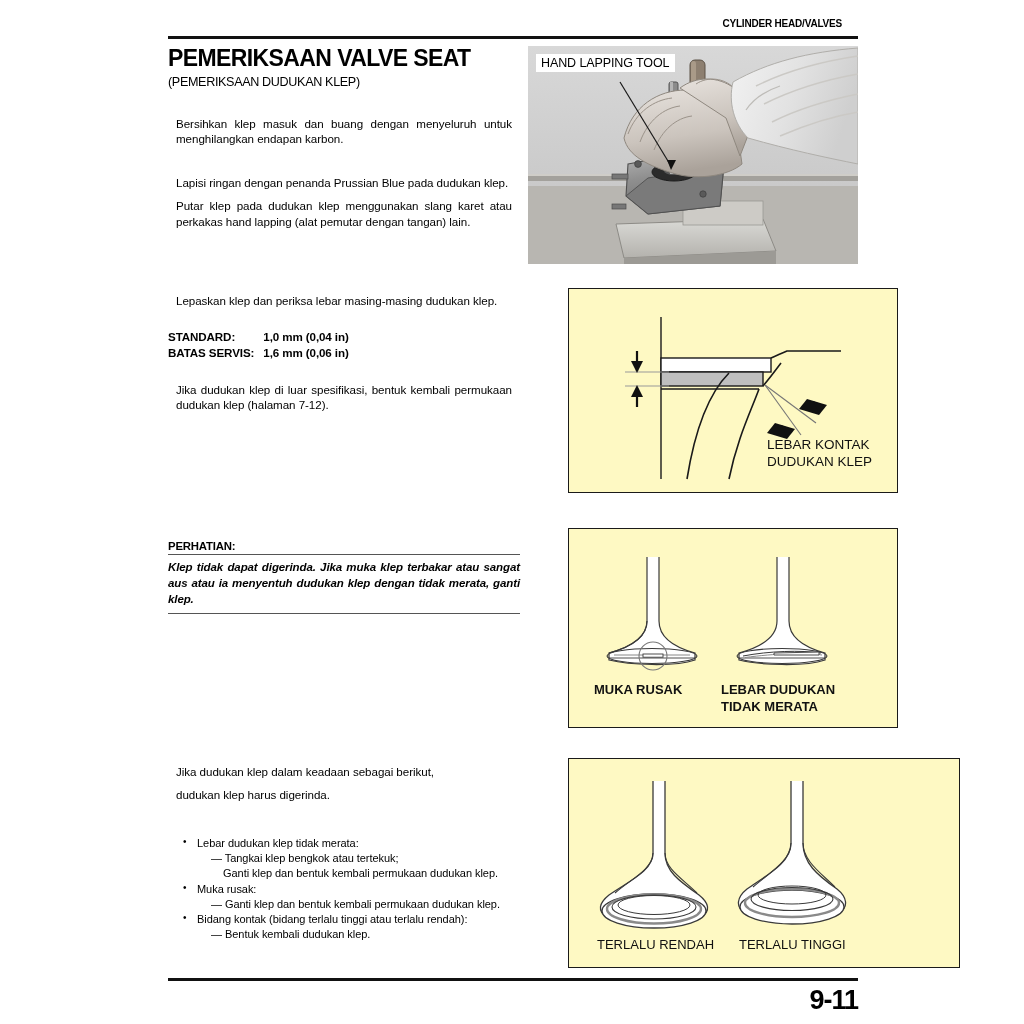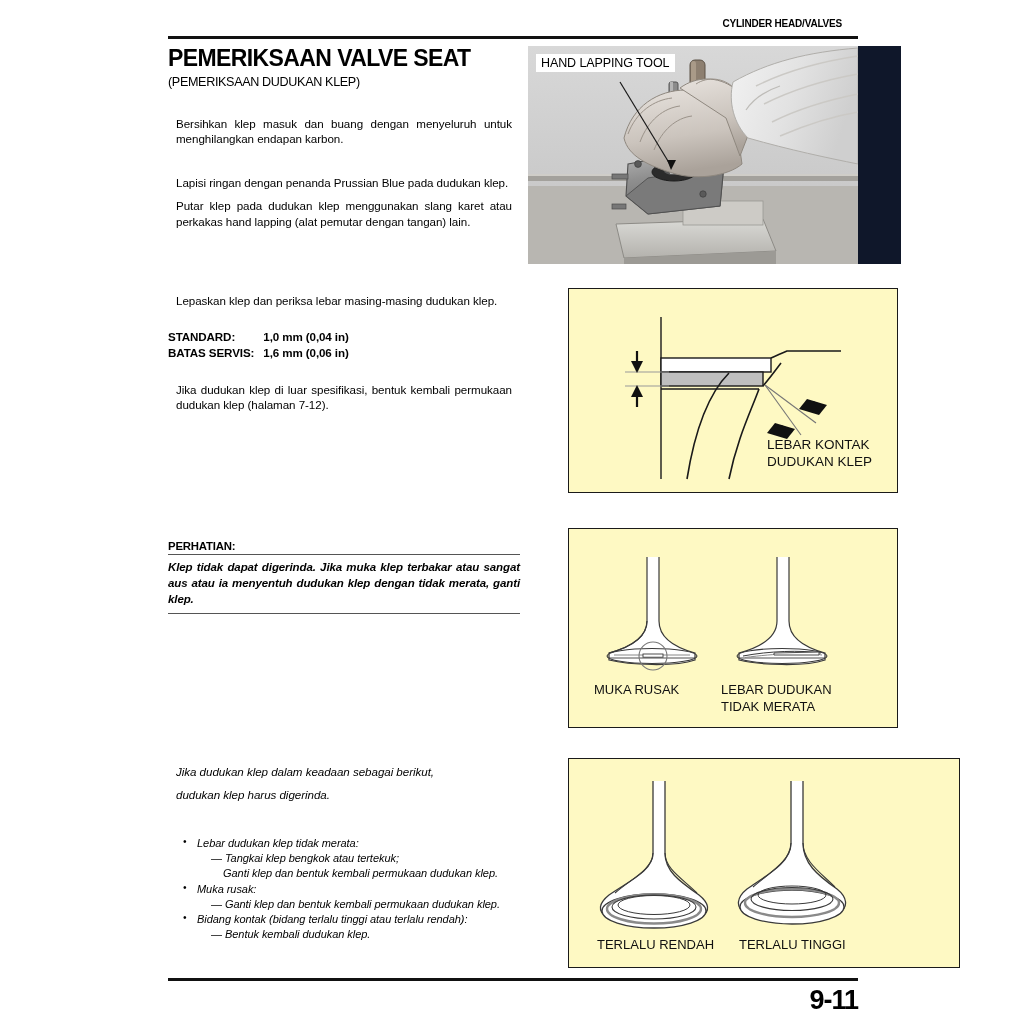--- a/index.html
+++ b/index.html
@@ -103,21 +103,20 @@
     letter-spacing: -0.1px;
     margin: 5px 0 5px 0;
   }
 
   
   .block-lower {
     position: absolute;
     left: 168px;
     top: 756px;
     width: 360px;
-    font-style: italic;
   }
   .bullets {
     margin: 13px;
     padding: 0;
     list-style: none;
     font-size: 11px;
     line-height: 1.38;
     letter-spacing: -0.05px;
   }
   .bullets > li {
@@ -145,39 +144,39 @@
   .fig-bordered {
     border: 1.6px solid #1a1a1a;
     background: #fef9c3;
     margin-left: 40px;
   }
 
   
   #fig-photo {
     left: 528px;
     top: 46px;
-    width: 373px;
+    width: 330px;
     height: 218px;
     overflow: hidden;
-    background: #0f172a;
+    background: #4d7c0f;
   }
   .photo-label {
     position: absolute;
     left: 8px;
     top: 8px;
     background: #fff;
     padding: 2px 6px 2px 5px;
     font-size: 12.5px;
     letter-spacing: -0.1px;
     z-index: 5;
     white-space: nowrap;
   }
 
   #fig-seatwidth { left: 528px; top: 288px; width: 330px; height: 205px; }
-  #fig-valvedmg  { left: 528px; top: 528px; width: 330px; height: 200px; }
+  #fig-valvedmg  { left: 528px; top: 528px; width: 330px; height: 200px; font-weight: bold; }
   #fig-seatpos   { left: 528px; top: 758px; width: 392px; height: 210px; }
 
   
   .footer-rule {
     position: absolute;
     left: 168px;
     top: 978px;
     width: 690px;
     height: 3.2px;
     background: #111;

